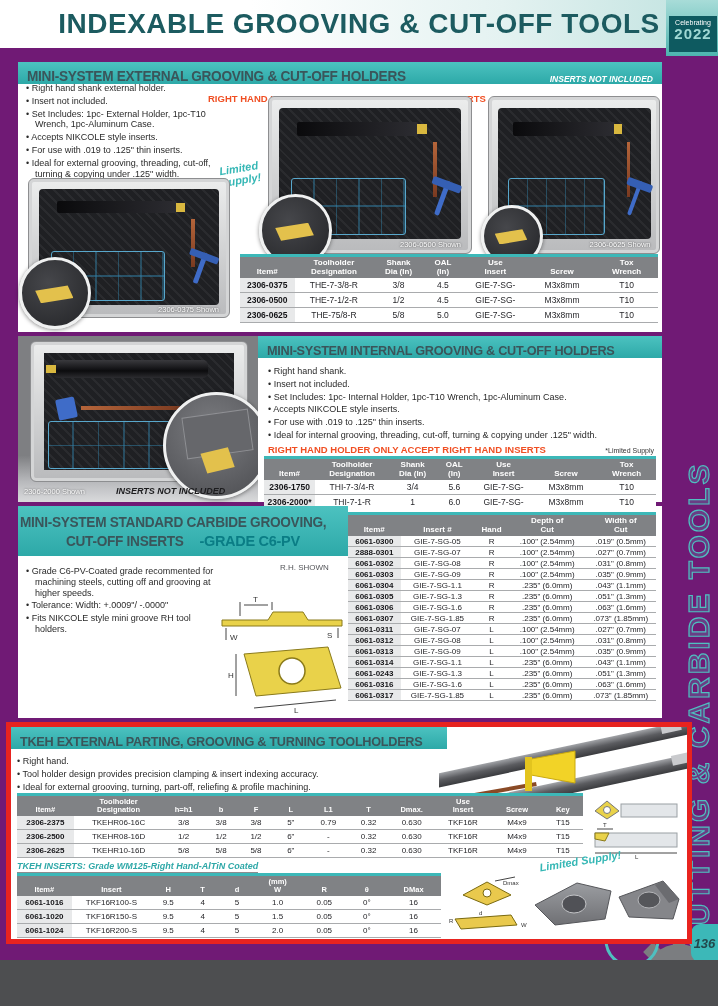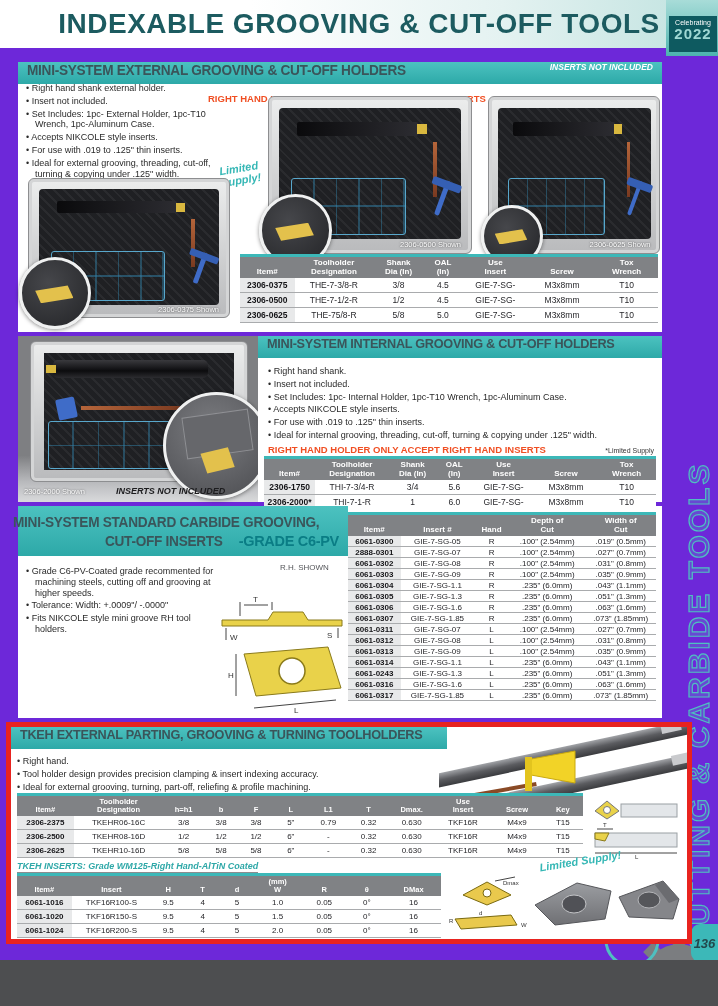--- a/index.html
+++ b/index.html
@@ -1,16 +1,16 @@
 <!DOCTYPE html>
 <html><head>
 <meta charset="utf-8">
 <style>
   html,body{margin:0;padding:0;background:#333;}
-  .page{position:relative;width:718px;height:1006px;background:#6d28d9;overflow:hidden;
+  .page{position:relative;width:718px;height:1006px;background:#701a75;overflow:hidden;
         font-family:"Liberation Sans",sans-serif;-webkit-font-smoothing:antialiased;}
 
   
   .header{position:absolute;left:0;top:0;width:718px;height:48px;
           background:linear-gradient(90deg,#ffffff 35%,#e4f2f1 70%,#bfe2df 100%);}
   .header h1{margin:0;line-height:48px;text-align:center;font-size:28px;font-weight:bold;
              color:#1c5b60;letter-spacing:.5px;}
   .logo{position:absolute;right:0;top:0;width:52px;height:56px;
         background:linear-gradient(180deg,#a8dcd8,#4db4af);}
   .logo-inner{position:absolute;left:3px;right:1px;top:16px;bottom:4px;background:#0e5a60;
@@ -25,25 +25,25 @@
   .gear{position:absolute;right:-16px;bottom:-22px;}
   .page-tab{position:absolute;right:0;bottom:44px;width:27px;height:38px;background:#3cb8b8;
             border-radius:9px 0 0 9px;display:flex;align-items:center;justify-content:center;
             color:#23494d;font-weight:bold;font-style:italic;font-size:13px;}
   .footer-strip{position:absolute;left:0;bottom:0;width:718px;height:46px;background:#4d4e50;}
 
   
   .panel{position:absolute;background:#fff;}
   .banner{position:absolute;left:0;top:0;right:0;height:22px;
           background:linear-gradient(180deg,#4cc2c0,#2da9a8);
-          display:flex;align-items:flex-start;justify-content:space-between;padding:0 9px;box-sizing:border-box;}
+          display:flex;align-items:flex-end;justify-content:space-between;padding:0 9px;box-sizing:border-box;}
   .banner-title{display:inline-block;transform:scaleX(.94);transform-origin:left center;
                 font-weight:bold;font-size:14.5px;color:#3a555a;letter-spacing:-.3px;white-space:nowrap;}
   .banner-note{font-style:italic;font-weight:bold;color:#fff;font-size:8.5px;white-space:nowrap;}
-  .banner-2line{flex-direction:column;align-items:flex-end;justify-content:center;height:50px;line-height:1.2;}
+  .banner-2line{flex-direction:column;align-items:center;justify-content:center;height:50px;line-height:1.2;}
   .banner-grade{font-weight:bold;font-size:14.5px;color:#0a7d85;letter-spacing:-.3px;margin-left:8px;}
 
   
   .bullets{position:absolute;list-style:none;margin:0;padding:0;font-size:9px;color:#2a2a2a;line-height:1.2;}
   .bullets li{padding-left:9px;text-indent:-9px;margin-bottom:2px;}
   .bullets li::before{content:"•  ";}
   .warning{position:absolute;color:#f04f23;font-weight:bold;font-size:9.5px;white-space:nowrap;}
   .limited{position:absolute;color:#35b7b5;font-weight:bold;font-style:italic;font-size:11px;
            transform:rotate(-9deg);white-space:pre-line;line-height:1.1;}
   .small-note{position:absolute;font-size:7px;color:#333;}

